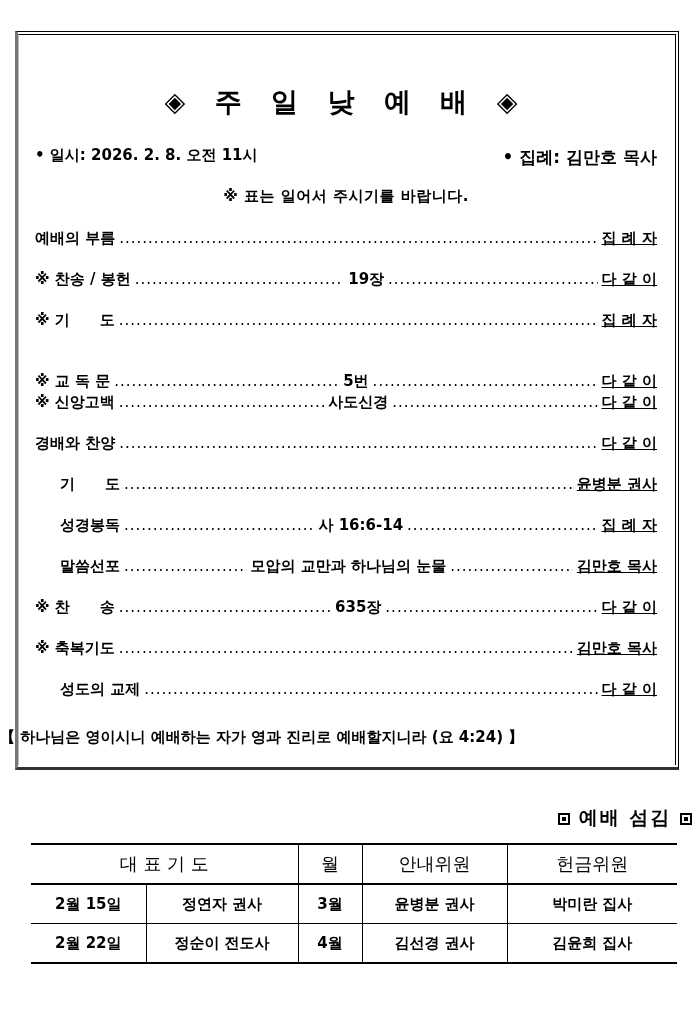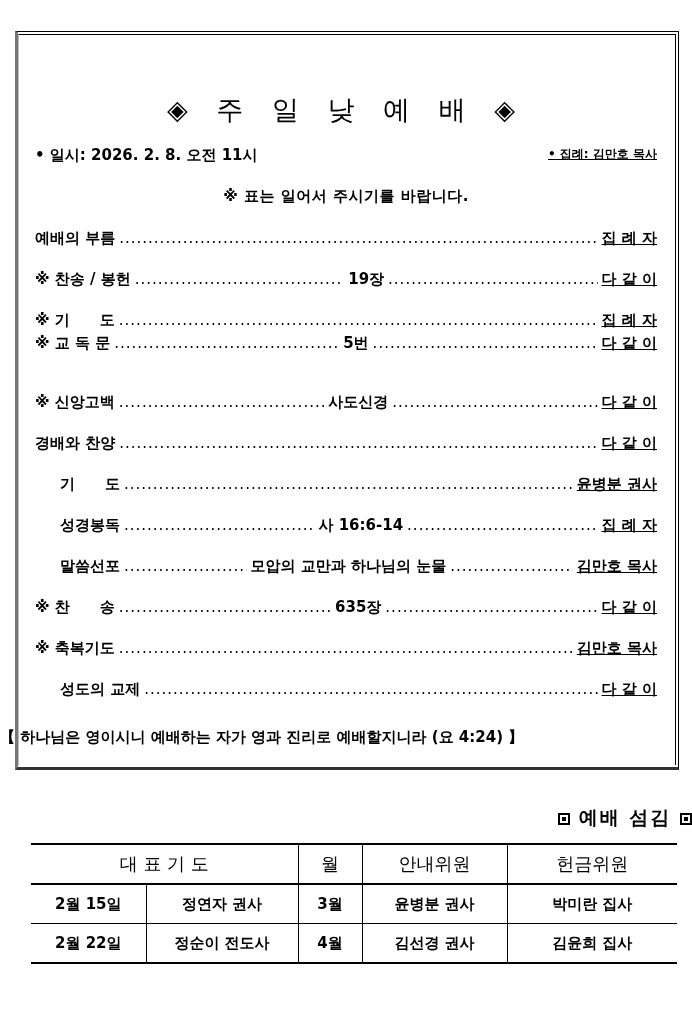--- a/index.html
+++ b/index.html
@@ -9,25 +9,25 @@
     box-sizing: border-box;
     border-top: 1px solid #000; border-left: 3px solid #777;
     border-right: 1px solid #000; border-bottom: 3px solid #333;
   }
   .frame-inner {
     position: absolute; left: 0px; top: 2px; right: 2px; bottom: 2px;
     border-top: 1px solid #000; border-right: 1px solid #000;
     border-left: 1px solid #bbb;
   }
   .title {
-    position: absolute; left: 0; right: 0; top: 92px; text-align: center;
-    font-size: 27px; font-weight: normal; letter-spacing: 10px;
+    position: absolute; left: 0; right: 0; top: 84px; text-align: center;
+    font-size: 27px; font-weight: bold; letter-spacing: 10px;
   }
   .meta-left { position: absolute; left: 35px; top: 146px; font-size: 15px; font-weight: bold; }
-  .meta-right { position: absolute; right: 35px; top: 146px; font-size: 12px; font-weight: bold; text-decoration: underline; }
+  .meta-right { position: absolute; right: 35px; top: 146px; font-size: 17px; font-weight: bold; }
   .notice { position: absolute; left: 0; right: 0; top: 187px; text-align: center; font-size: 15px; font-weight: bold; letter-spacing: 0.5px; }
   .order-row {
     position: absolute; left: 35px; width: 622px; height: 22px;
     display: flex; align-items: baseline; font-size: 15px; font-weight: bold; white-space: nowrap;
   }
   .order-row.indent { left: 60px; width: 597px; }
   .order-row .lbl { flex: 0 0 auto; }
   .order-row .dots { flex: 1 1 auto; overflow: hidden; margin: 0 4px; letter-spacing: 1px; font-weight: normal; }
   .order-row .dots::before { content: "................................................................................................................................................................................................................"; }
   .order-row .mid { flex: 0 0 auto; }
@@ -69,21 +69,21 @@
       <span class="dots"></span>
       <span class="mid">19장</span>
       <span class="dots"></span>
       <span class="right">다 같 이</span>
     </div>
   <div class="order-row" style="top:311px">
       <span class="lbl">※ 기　　도</span>
       <span class="dots"></span>
       <span class="right">집 례 자</span>
     </div>
-  <div class="order-row" style="top:334px">
+  <div class="order-row" style="top:372px">
       <span class="lbl">※ 교 독 문</span>
       <span class="dots"></span>
       <span class="mid">5번</span>
       <span class="dots"></span>
       <span class="right">다 같 이</span>
     </div>
   <div class="order-row" style="top:393px">
       <span class="lbl">※ 신앙고백</span>
       <span class="dots"></span>
       <span class="mid">사도신경</span>

